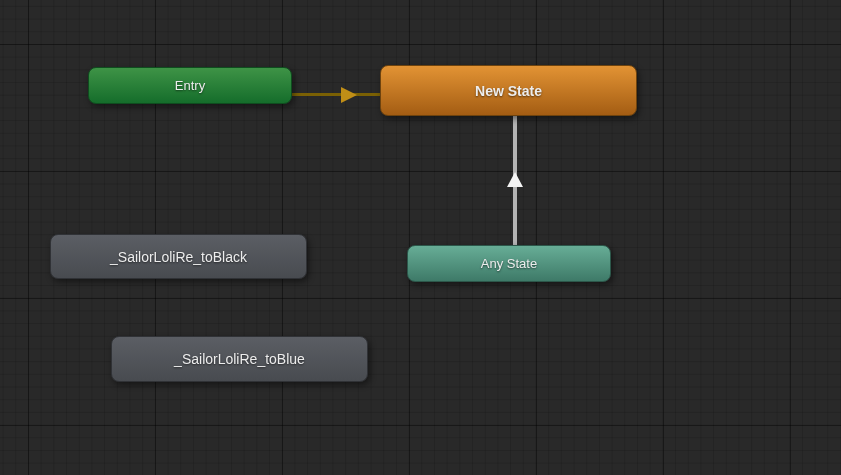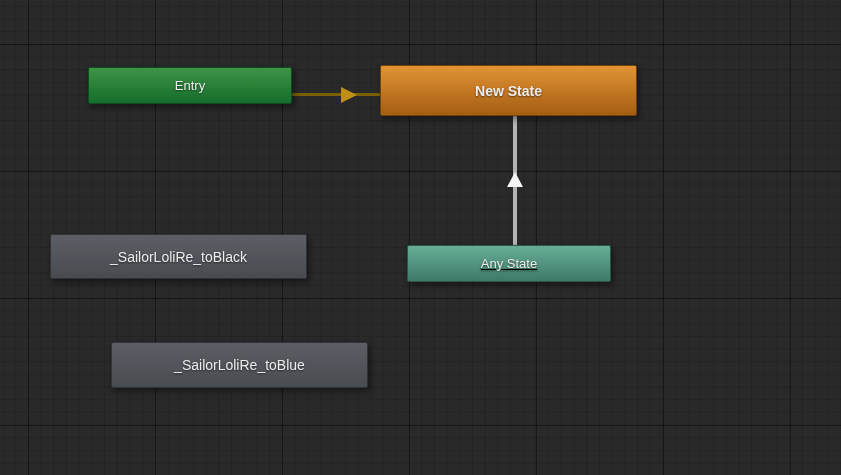--- a/index.html
+++ b/index.html
@@ -23,21 +23,21 @@
       linear-gradient(to bottom, rgba(0,0,0,0.13) 1px, transparent 1px);
     background-size: 127px 127px, 127px 127px, 12.7px 12.7px, 12.7px 12.7px;
     background-position: 28px 0, 0 44px, 2.6px 0, 0 5.9px;
   }
   .node {
     position: absolute;
     display: flex;
     align-items: center;
     justify-content: center;
     box-sizing: border-box;
-    border-radius: 2px;
+    border-radius: 8px;
     border: 1px solid rgba(0,0,0,0.45);
     box-shadow: 2px 3px 6px rgba(0,0,0,0.45);
     cursor: default;
   }
   .node-label {
     color: #ededed;
     text-shadow: 0 1px 2px rgba(0,0,0,0.55);
     font-size: 13px;
     white-space: nowrap;
   }
@@ -81,25 +81,25 @@
   <div class="arrowhead" id="t1-arrow" style="border-bottom-color: rgb(244, 244, 244);"></div>
 
   <div class="node" style="left: 88px; top: 67px; width: 204px; height: 37px; background: linear-gradient(rgb(62, 147, 70), rgb(21, 109, 43)); border-color: rgb(15, 77, 31);">
     <span class="node-label">Entry</span>
   </div>
 
   <div class="node large" style="left: 380px; top: 65px; width: 257px; height: 51px; background: linear-gradient(rgb(226, 147, 52), rgb(164, 93, 19)); border-color: rgb(110, 67, 14); font-weight: bold;">
     <span class="node-label">New State</span>
   </div>
 
-  <div class="node" style="left: 407px; top: 245px; width: 204px; height: 37px; background: linear-gradient(rgb(103, 173, 150), rgb(62, 122, 104)); border-color: rgb(44, 87, 74); text-decoration: underline;">
+  <div class="node" style="left: 407px; top: 245px; width: 204px; height: 37px; background: linear-gradient(rgb(103, 173, 150), rgb(62, 122, 104)); border-color: rgb(44, 87, 74);">
     <span class="node-label">Any State</span>
   </div>
 
   <div class="node large" style="left: 50px; top: 234px; width: 257px; height: 45px; background: linear-gradient(rgb(91, 94, 100), rgb(72, 75, 80)); border-color: rgb(48, 50, 54);">
     <span class="node-label">_SailorLoliRe_toBlack</span>
   </div>
 
-  <div class="node large" style="left: 111px; top: 336px; width: 257px; height: 46px; background: linear-gradient(rgb(91, 94, 100), rgb(72, 75, 80)); border-color: rgb(48, 50, 54); margin-top: 6px;">
+  <div class="node large" style="left: 111px; top: 336px; width: 257px; height: 46px; background: linear-gradient(rgb(91, 94, 100), rgb(72, 75, 80)); border-color: rgb(48, 50, 54);">
     <span class="node-label">_SailorLoliRe_toBlue</span>
   </div>
 
 </div>
 
 </body></html>

